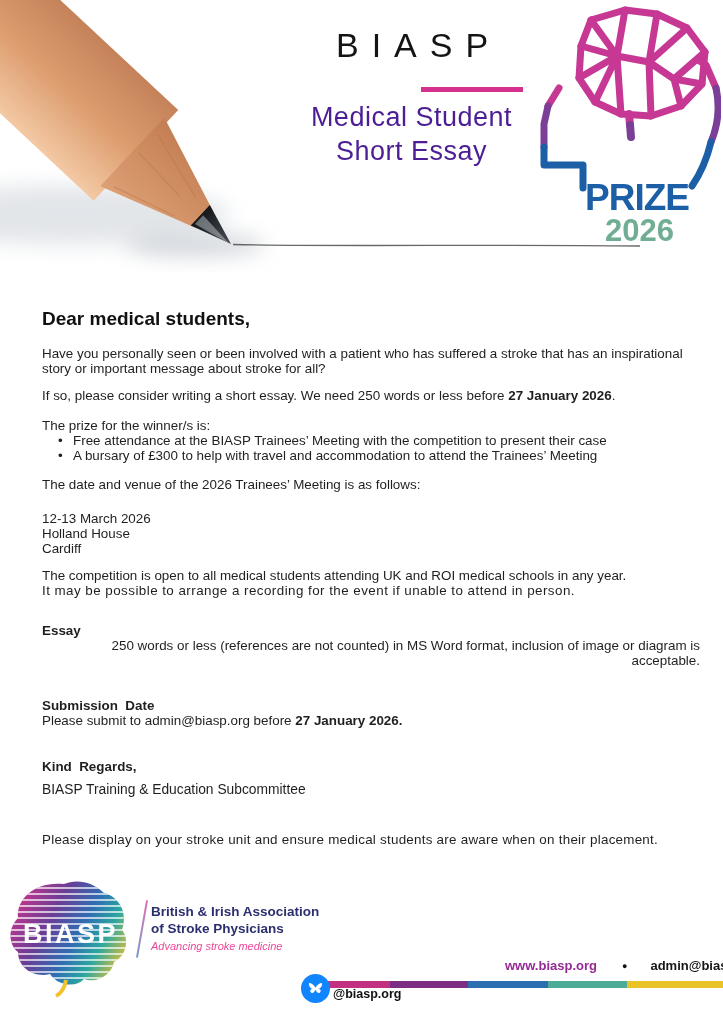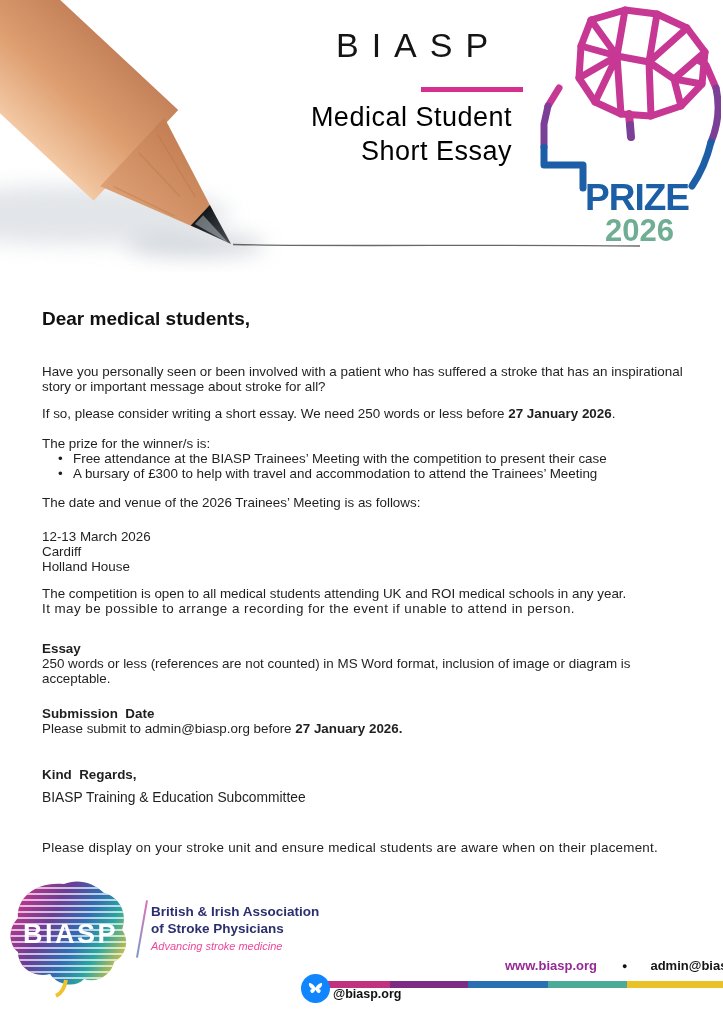--- a/index.html
+++ b/index.html
@@ -13,44 +13,44 @@
   .pencil-svg { position:absolute; left:0; top:0; width:723px; height:300px; }
   .biasp-title {
     position:absolute; left:336px; top:26px;
     font-size:34px; font-weight:400; letter-spacing:13px; color:#141414;
   }
   .title-underline {
     position:absolute; left:421px; top:87px; width:102px; height:5px;
     background:#d6308f;
   }
   .subtitle {
-    position:absolute; right:211px; top:100px; text-align:right;
-    font-size:27px; line-height:34px; font-weight:400; letter-spacing:0.5px; color:#000000;
+    position:absolute; right:211px; top:100px; text-align:center;
+    font-size:27px; line-height:34px; font-weight:400; letter-spacing:0.5px; color:#4c1d95;
   }
   .head-logo-svg { position:absolute; right:2px; top:4px; width:192px; height:246px; }
   .head-logo-svg text { font-family:"Liberation Sans", sans-serif; font-weight:bold; }
 
   
   .letter {
     position:absolute; left:42px; top:308px; width:658px;
     font-size:13.4px; line-height:15px;
   }
-  .salutation { font-size:19px; line-height:22px; font-weight:bold; margin-bottom:34px; color:#111; }
+  .salutation { font-size:19px; line-height:22px; font-weight:bold; margin-bottom:16px; color:#111; }
   .p1 { margin-bottom:12px; }
   .p2 { margin-bottom:15px; }
   .prize-intro { margin-bottom:0; }
   .bullets { list-style:none; padding-left:16px; margin-bottom:14px; }
   .bullets li { display:flex; line-height:15px; }
   .bullet-dot { width:15px; flex:0 0 15px; }
   .venue-intro { margin-bottom:19px; }
   .venue-block { margin-bottom:12px; }
   .open-block { margin-bottom:25px; }
   .open-l2 { letter-spacing:0.45px; }
   .essay-heading { font-weight:bold; }
-  .essay-text { margin-bottom:20px; }
+  .essay-text { margin-bottom:30px;text-align:right; }
   .sub-heading { font-weight:bold; white-space:pre-wrap; }
   .sub-text { margin-bottom:31px; }
   .regards { font-weight:bold; white-space:pre-wrap; margin-bottom:8px; }
   .committee { font-size:13.8px; line-height:16px; margin-bottom:34px; }
   .display-note { letter-spacing:0.25px; }
   .b { font-weight:bold; }
 
   
   .footer-logo-svg { position:absolute; left:6px; top:876px; width:134px; height:124px; }
   .footer-logo-svg text { font-family:"Liberation Sans", sans-serif; font-weight:bold; }
@@ -166,22 +166,22 @@
         </li>
       <li>
           <span class="bullet-dot">•</span>
           <span>A bursary of £300 to help with travel and accommodation to attend the Trainees’ Meeting</span>
         </li>
     </ul>
 
     <p class="venue-intro">The date and venue of the 2026 Trainees’ Meeting is as follows:</p>
     <div class="venue-block">
       <div>12-13 March 2026</div>
+      <div>Holland House</div>
       <div>Cardiff</div>
-      <div>Holland House</div>
     </div>
 
     <div class="open-block">
       <div>The competition is open to all medical students attending UK and ROI medical schools in any year.</div>
       <div class="open-l2">It may be possible to arrange a recording for the event if unable to attend in person.</div>
     </div>
 
     <div class="essay-heading">Essay</div>
     <p class="essay-text">250 words or less (references are not counted) in MS Word format, inclusion of image or diagram is acceptable.</p>
 

